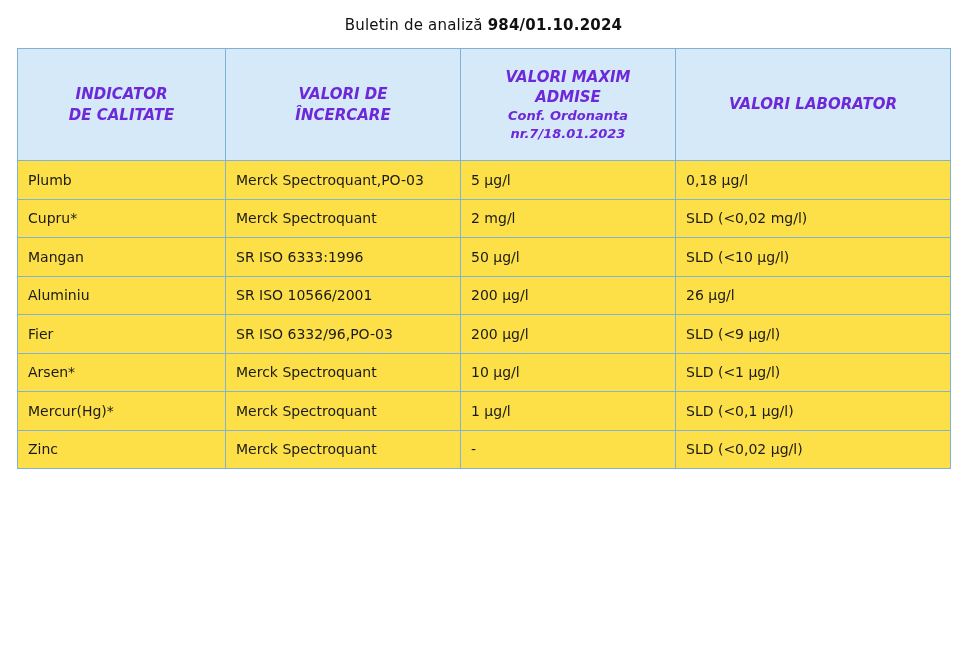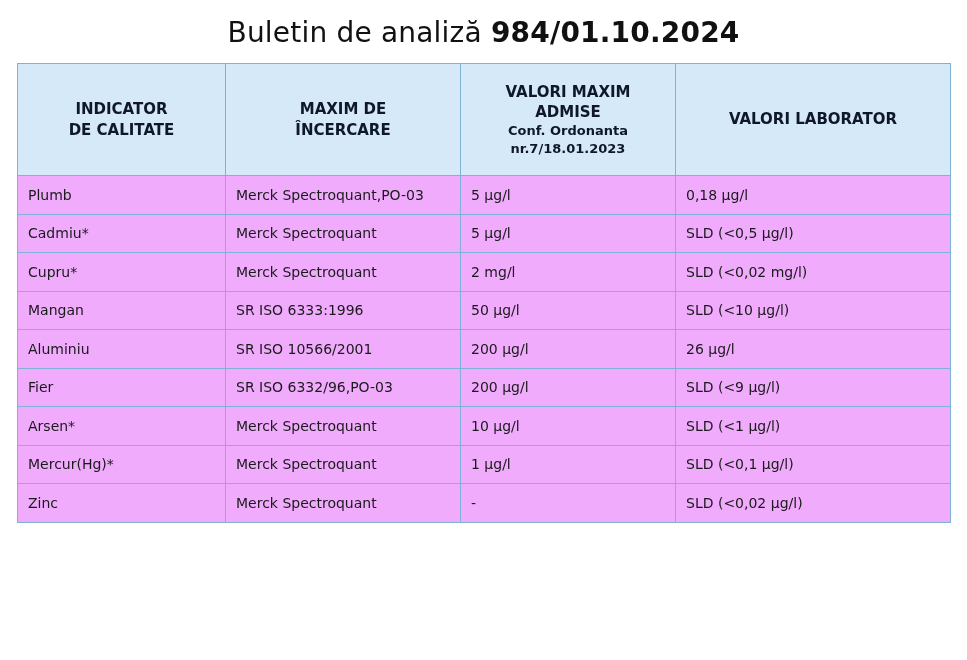--- a/index.html
+++ b/index.html
@@ -15,21 +15,21 @@
     overflow: hidden;
   }
   .page {
     width: 967px;
     height: 660px;
     position: relative;
     box-sizing: border-box;
   }
   .doc-title {
     text-align: center;
-    font-size: 28px;
+    font-size: 15px;
     font-weight: 400;
     letter-spacing: 0.2px;
     padding-top: 16px;
     padding-bottom: 14px;
     color: #111111;
   }
   .doc-title .title-strong {
     font-weight: 700;
   }
   .table-wrap {
@@ -52,34 +52,35 @@
     box-sizing: border-box;
   }
   table.analysis thead th {
     background: #d6e9f8;
     text-align: center;
     vertical-align: middle;
     padding: 8px 8px;
     height: 112px;
     font-size: 15px;
     font-weight: 700;
-    color: #0f172a;
+    color: #6d28d9;
     line-height: 1.35;
+    font-style: italic;
   }
   .th-sub {
     display: block;
     font-size: 13px;
     font-weight: 700;
     line-height: 1.35;
   }
   .th-line {
     display: block;
   }
   table.analysis tbody td {
-    background: #f0abfc;
+    background: #fde047;
     height: 38.5px;
     font-size: 14px;
     font-weight: 400;
     color: #1a1a1a;
     padding: 6px 10px;
     vertical-align: middle;
   }
   table.analysis tbody td.left {
     text-align: left;
   }
@@ -104,46 +105,40 @@
           <col class="c3">
           <col class="c4">
       </colgroup>
       <thead>
         <tr>
           <th>
             <span class="th-line">INDICATOR</span>
             <span class="th-line">DE CALITATE</span>
           </th>
           <th>
-            <span class="th-line">MAXIM DE</span>
+            <span class="th-line">VALORI DE</span>
             <span class="th-line">ÎNCERCARE</span>
           </th>
           <th>
             <span class="th-line">VALORI MAXIM</span>
             <span class="th-line">ADMISE</span>
             <span class="th-sub">Conf. Ordonanta</span>
             <span class="th-sub">nr.7/18.01.2023</span>
           </th>
           <th>
             <span class="th-line">VALORI LABORATOR</span>
           </th>
         </tr>
       </thead>
       <tbody id="table-body">
           <tr>
             <td class="left">Plumb</td>
             <td class="left">Merck Spectroquant,PO-03</td>
             <td class="center">5 µg/l</td>
             <td class="center">0,18 µg/l</td>
-          </tr>
-          <tr>
-            <td class="left">Cadmiu*</td>
-            <td class="left">Merck Spectroquant</td>
-            <td class="center">5 µg/l</td>
-            <td class="center">SLD (&lt;0,5 µg/l)</td>
           </tr>
           <tr>
             <td class="left">Cupru*</td>
             <td class="left">Merck Spectroquant</td>
             <td class="center">2 mg/l</td>
             <td class="center">SLD (&lt;0,02 mg/l)</td>
           </tr>
           <tr>
             <td class="left">Mangan</td>
             <td class="left">SR ISO 6333:1996</td>

